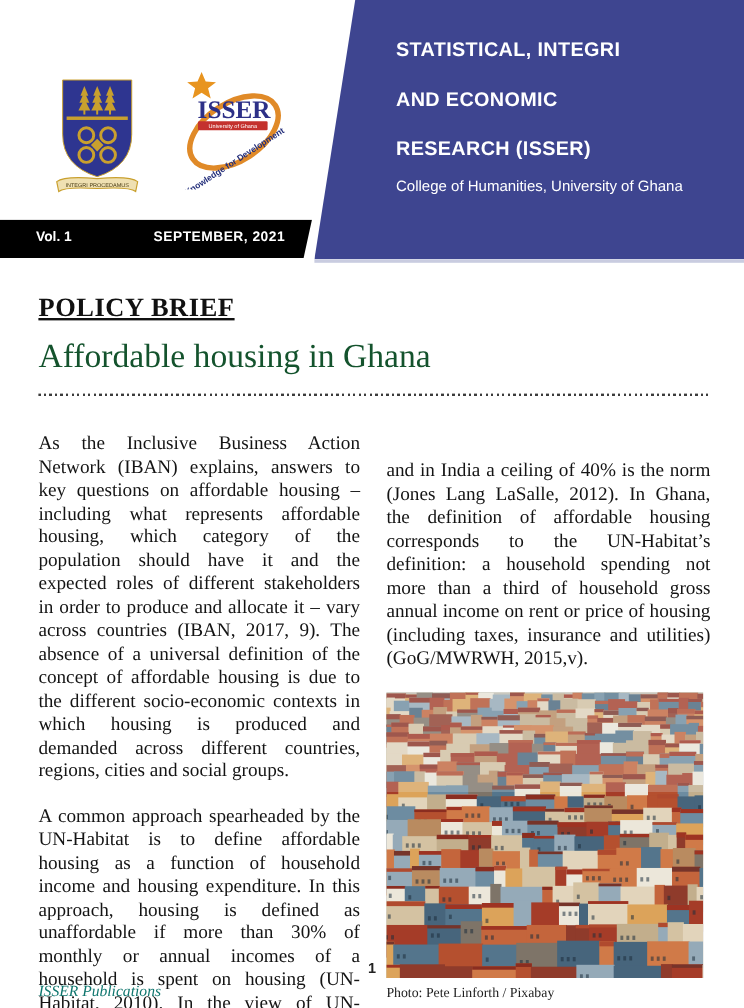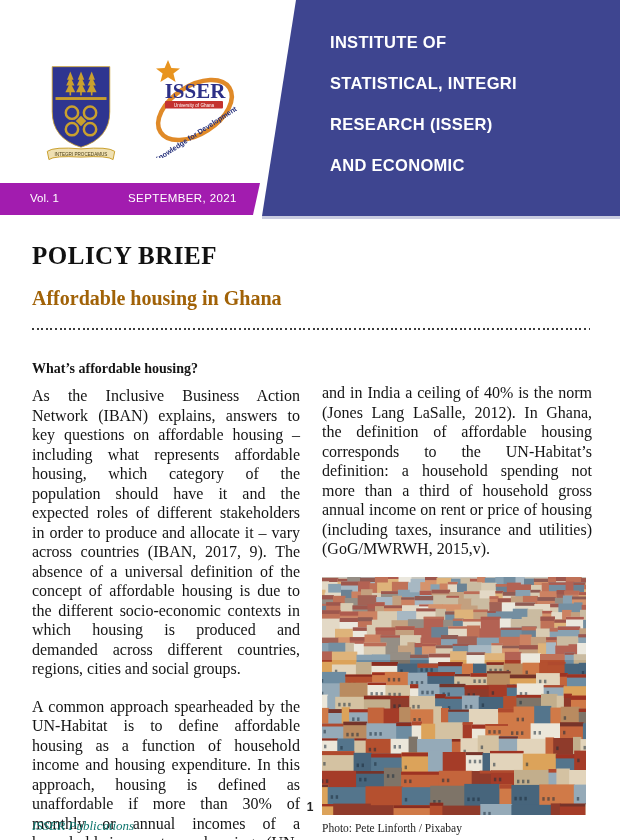--- a/index.html
+++ b/index.html
@@ -8,33 +8,33 @@
 
   
   .masthead{position:absolute;left:0;top:0;width:620px;height:218px;background:#fff;}
   .blue-panel{position:absolute;left:0;top:0;width:620px;height:216px;background:#3E4590;
               clip-path:polygon(296px 0,620px 0,620px 216px,262px 216px);}
   .blue-edge{position:absolute;left:262px;right:0;top:216px;height:2.5px;background:#c9cce0;}
   .blue-text{position:absolute;left:330px;top:22px;color:#fff;
              font-family:"Liberation Sans",sans-serif;}
   .blue-text .ln{font-size:16.5px;font-weight:bold;line-height:41px;letter-spacing:.3px;white-space:nowrap;}
   .blue-text .college{font-size:12.5px;font-weight:400;margin-top:3px;white-space:nowrap;}
-  .orange-bar{position:absolute;left:0;top:183px;width:260px;height:32px;background:#a21caf;
+  .orange-bar{position:absolute;left:0;top:183px;width:260px;height:32px;background:#000000;
               clip-path:polygon(0 0,100% 0,calc(100% - 7px) 100%,0 100%);
-              font-family:"Liberation Sans",sans-serif;color:#fff;font-size:11.5px;font-weight:400;}
+              font-family:"Liberation Sans",sans-serif;color:#fff;font-size:11.5px;font-weight:700;}
   .orange-bar .vol{position:absolute;left:30px;top:9px;}
   .orange-bar .date{position:absolute;left:128px;top:9px;letter-spacing:.4px;}
 
   .crest{position:absolute;left:44px;top:64px;width:74px;height:104px;}
   .isserlogo{position:absolute;left:148px;top:58px;width:94px;height:100px;}
 
   
   .title-block{position:absolute;left:32px;right:30px;top:240px;}
-  .kicker{font-size:25px;font-weight:bold;line-height:32px;color:#111;letter-spacing:.5px;}
-  .brief-title{font-size:20px;font-weight:bold;line-height:28px;color:#a16207;margin-top:12px;}
+  .kicker{font-size:22px;font-weight:bold;line-height:32px;color:#111;letter-spacing:.5px;text-decoration:underline;}
+  .brief-title{font-size:28px;font-weight:normal;line-height:28px;color:#14532d;margin-top:12px;}
   .dotted{margin-top:16px;height:3px;
           background:repeating-linear-gradient(90deg,#3c3c3c 0 2px,transparent 2px 4.6px);
           background-size:100% 2.4px;background-repeat:no-repeat;background-position:0 0;}
 
   
   .article{position:absolute;left:32px;right:28px;top:360px;display:flex;gap:22px;}
   .col-left{flex:0 0 268px;width:268px;}
   .col-right{flex:1;padding-top:23px;}
   .sec-heading{font-size:14px;font-weight:bold;margin:0 0 8px 0;line-height:18px;}
   .para{font-size:16px;line-height:19.5px;text-align:justify;margin:0 0 18px 0;}
@@ -51,24 +51,24 @@
 </style>
 </head>
 <body>
 
 <div class="masthead">
 
   <div class="blue-panel"></div>
   <div class="blue-edge"></div>
 
   <div class="blue-text">
-    <div class="ln">INSTITUTE OF</div>
     <div class="ln">STATISTICAL, INTEGRI</div>
+    <div class="ln">AND ECONOMIC</div>
     <div class="ln">RESEARCH (ISSER)</div>
-    <div class="ln">AND ECONOMIC</div>
+    <div class="college">College of Humanities, University of Ghana</div>
   </div>
 
   <div class="orange-bar">
     <span class="vol">Vol. 1</span>
     <span class="date">SEPTEMBER, 2021</span>
   </div>
 
   <svg class="crest" viewBox="0 0 90 126">
     <path d="M10,3 H80 V58 Q80,90 45,101 Q10,90 10,58 Z" fill="#2E3590" stroke="#C9A02E" stroke-width="1"></path>
     <g fill="#C9A02E">
@@ -114,21 +114,20 @@
 </div>
 
 <div class="title-block">
   <div class="kicker">POLICY BRIEF</div>
   <div class="brief-title">Affordable housing in Ghana</div>
   <div class="dotted"></div>
 </div>
 
 <div class="article">
   <div class="col-left">
-    <h3 class="sec-heading">What’s affordable housing?</h3>
     <p class="para">As the Inclusive Business Action Network (IBAN) explains, answers to key questions on affordable housing – including what represents affordable housing, which category of the population should have it and the expected roles of different stakeholders in order to produce and allocate it – vary across countries (IBAN, 2017, 9). The absence of a universal definition of the concept of affordable housing is due to the different socio-economic contexts in which housing is produced and demanded across different countries, regions, cities and social groups.</p>
     <p class="para">A common approach spearheaded by the UN-Habitat is to define affordable housing as a function of household income and housing expenditure. In this approach, housing is defined as unaffordable if more than 30% of monthly or annual incomes of a household is spent on housing (UN-Habitat, 2010). In the view of UN-Habitat, spending more than 30% of household income on housing could have an adverse impact on other critical needs of households, including health, education, clothing and food. However, the 30% benchmark has not been applied across countries: for example, Canada until the 1980s used a 25% household income threshold (Hulchanski, 2005; IBAN, 2017)</p>
   </div>
   <div class="col-right">
     <p class="para">and in India a ceiling of 40% is the norm (Jones Lang LaSalle, 2012). In Ghana, the definition of affordable housing corresponds to the UN-Habitat’s definition: a household spending not more than a third of household gross annual income on rent or price of housing (including taxes, insurance and utilities) (GoG/MWRWH, 2015,v).</p>
     <figure class="photo-fig" style="margin:16px 0 0 0">
       <div class="photo">
           <svg width="264" height="238" viewBox="0 0 264 238">
             <rect width="264" height="238" fill="#c2beb2"></rect>
             <rect x="-0.3" y="0.8" width="16.7" height="16.7" fill="#e2d4bb"></rect>

